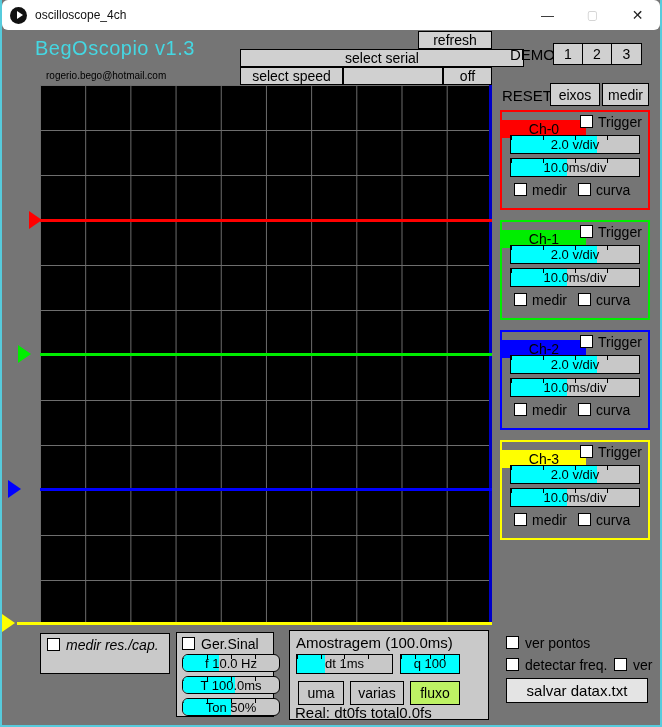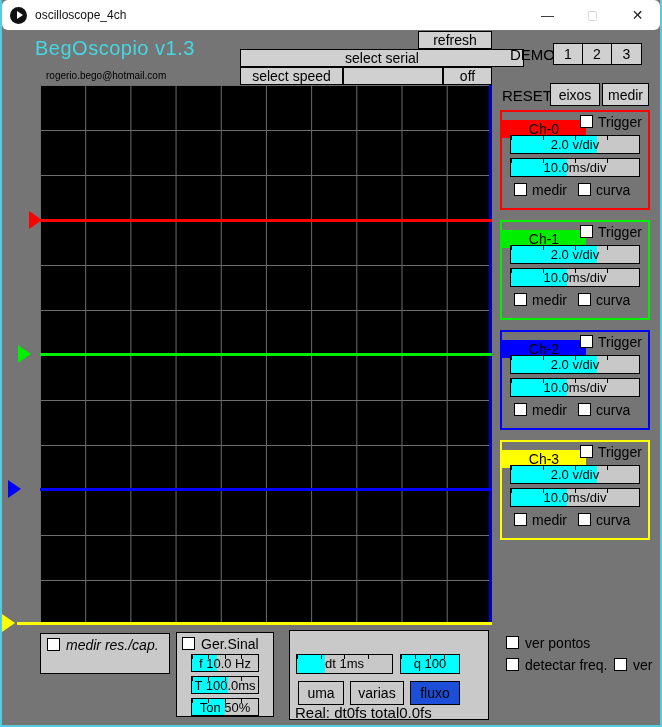--- a/index.html
+++ b/index.html
@@ -86,29 +86,29 @@
   .ver-cb { left:612px; top:628px; } .ver-lbl { left:631px; top:627px; }
   .b-salvar { left:504px; top:648px; width:142px; height:25px; background:#e4e4e4; font-size:15px; }
   
   .panel { position:absolute; background:#c9c9c9; border:1px solid #000; }
   .p-medirres { left:38px; top:603px; width:130px; height:41px; }
   .p-medirres .cb { left:6px; top:4px; }
   .p-medirres .lbl { left:25px; top:3px;font-style:italic; }
   .p-gersinal { left:174px; top:602px; width:98px; height:85px; }
   .p-gersinal .head-cb { left:5px; top:4px; }
   .p-gersinal .head-lbl { left:24px; top:3px; }
-  .gs-slider { left:14px; width:68px; height:18px; }
+  .gs-slider { left:5px; width:98px; height:18px;border-radius:6px; }
   .gs1 { top:21px; } .gs2 { top:43px; } .gs3 { top:65px; }
   .p-amostr { left:287px; top:600px; width:200px; height:90px; }
   .p-amostr .title { left:6px; top:3px; font-size:15px; }
   .am-dt { left:6px; top:23px; width:97px; height:20px; }
   .am-q  { left:110px; top:23px; width:60px; height:20px; }
   .b-uma    { left:8px;  top:50px; width:46px; height:24px; background:#c9c9c9; }
   .b-varias { left:60px; top:50px; width:54px; height:24px; background:#c9c9c9; }
-  .b-fluxo  { left:120px; top:50px; width:50px; height:24px; background:#1d4ed8; }
+  .b-fluxo  { left:120px; top:50px; width:50px; height:24px; background:#bef264; }
   .real-lbl { left:5px; top:73px; font-size:15px; }
 </style>
 </head>
 <body>
 
 <div class="window">
 
   <div class="titlebar">
     <span class="app-icon">
         <span class="play"></span>
@@ -234,20 +234,21 @@
       <span class="lbl curva-lbl">curva</span>
     </div>
 
 
     <span class="cb verpontos-cb"></span>
     <span class="lbl verpontos-lbl">ver pontos</span>
     <span class="cb detectar-cb"></span>
     <span class="lbl detectar-lbl">detectar freq.</span>
     <span class="cb ver-cb"></span>
     <span class="lbl ver-lbl">ver</span>
+    <div class="gbtn b-salvar">salvar datax.txt</div>
 
     <div class="panel p-medirres">
       <span class="cb"></span>
       <span class="lbl">medir res./cap.</span>
     </div>
 
     <div class="panel p-gersinal">
       <span class="cb head-cb"></span>
       <span class="lbl head-lbl">Ger.Sinal</span>
       <div class="slider gs-slider gs1">
@@ -261,20 +262,21 @@
         <span class="sl-label">T 100.0ms</span>
       </div>
       <div class="slider gs-slider gs3">
         <div class="fill" style="width: 50%;"></div>
         <div class="ticks"></div>
         <span class="sl-label">Ton 50%</span>
       </div>
     </div>
 
     <div class="panel p-amostr">
+      <span class="lbl title">Amostragem (100.0ms)</span>
       <div class="slider am-dt">
         <div class="fill" style="width: 29%;"></div>
         <div class="ticks"></div>
         <span class="sl-label">dt 1ms</span>
       </div>
       <div class="slider am-q">
         <div class="fill" style="width: 100%;"></div>
         <div class="ticks"></div>
         <span class="sl-label">q 100</span>
       </div>

